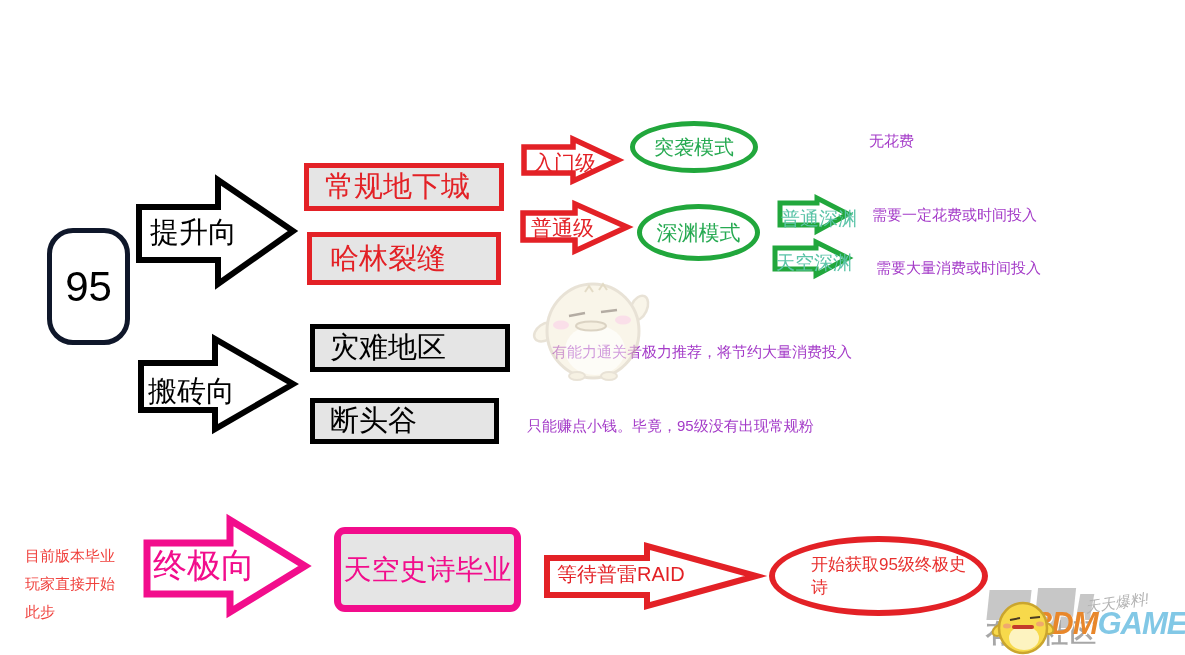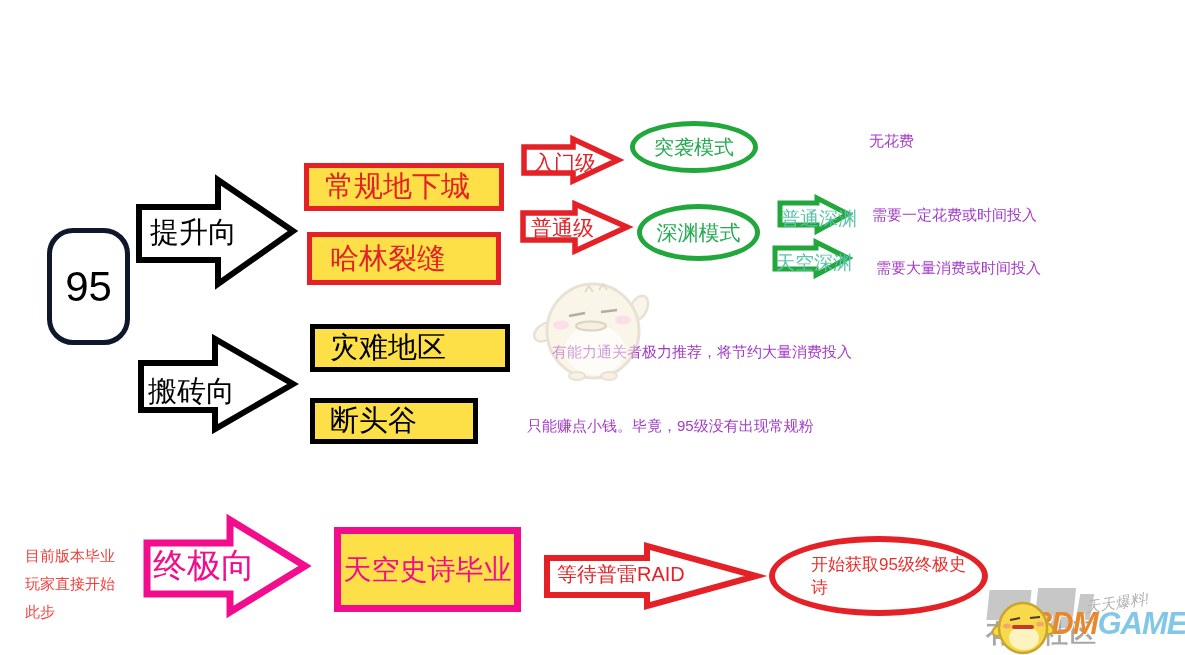--- a/index.html
+++ b/index.html
@@ -6,21 +6,21 @@
   html,body { background:#ffffff; }
   body { font-family:"Liberation Sans","DejaVu Sans",sans-serif; }
   .canvas {
     position:relative; width:1185px; height:655px; background:#ffffff;
     overflow:hidden;
   }
   .abs { position:absolute; }
   svg { overflow:visible; display:block; }
 
   
-  .flowbox { position:absolute; display:flex; align-items:center; background:#fde047; }
+  .flowbox { position:absolute; display:flex; align-items:center; background:#e5e5e5; }
   .flowbox.red   { border:5px solid #e32126; color:#e32126; }
   .flowbox.black { border:5px solid #000000; color:#000000; }
   .flowbox.pink  { border:7px solid #f20d8c; color:#f20d8c; }
   .flowbox span { white-space:nowrap; }
 
   .ellipse { position:absolute; border-radius:50%; display:flex; align-items:center; justify-content:center; background:#fff; }
   .ellipse.green { border:5px solid #21a73c; color:#27aa52; }
   .ellipse.red   { border:6px solid #e32126; color:#e8302e; }
 
   .roundrect {
@@ -126,39 +126,39 @@
       <polygon points="3,27 77,27 77,3 155,48 77,93 77,74 3,74" fill="#ffffff" stroke="#000000" stroke-width="6" stroke-linejoin="miter"></polygon>
     </svg>
   </div>
   <div class="arrowlabel lbl-black" style="left:148px; top:372px;">搬砖向</div>
 
   <div class="flowbox black" style="left:310px; top:324px; width:200px; height:48px; padding-left:15px; font-size:29px;">
     <span>灾难地区</span>
   </div>
   <div class="note purple" style="left:552px; top:343px;">有能力通关者极力推荐，将节约大量消费投入</div>
 
-  <div class="flowbox black" style="left:310px; top:398px; width:168px; height:46px; padding-left:15px; font-size:29px;">
+  <div class="flowbox black" style="left:310px; top:398px; width:189px; height:46px; padding-left:15px; font-size:29px;">
     <span>断头谷</span>
   </div>
   <div class="note purple" style="left:527px; top:417px;">只能赚点小钱。毕竟，95级没有出现常规粉</div>
 
   <div class="note softred" style="left:25px; top:542px;">
     <div>目前版本毕业</div>
     <div>玩家直接开始</div>
     <div>此步</div>
   </div>
 
   <div class="abs" style="left:143px; top:516px;">
     <svg width="166" height="100">
       <polygon points="4,27 87,27 87,4 162,50 87,96 87,78 4,78" fill="#ffffff" stroke="#f20d8c" stroke-width="7" stroke-linejoin="miter"></polygon>
     </svg>
   </div>
   <div class="arrowlabel lbl-magenta" style="left:153px; top:543px;">终极向</div>
 
-  <div class="flowbox pink" style="left:334px; top:527px; width:187px; height:85px; justify-content:center; font-size:28px;">
+  <div class="flowbox pink" style="left:334px; top:527px; width:187px; height:85px; justify-content:center; font-size:28px;border-radius:11px;">
     <span>天空史诗毕业</span>
   </div>
 
   <div class="abs" style="left:544px; top:543px;">
     <svg width="215" height="66">
       <polygon points="3,15 103,15 103,3 212,33 103,63 103,52 3,52" fill="#ffffff" stroke="#e32126" stroke-width="6" stroke-linejoin="miter"></polygon>
     </svg>
   </div>
   <div class="arrowlabel lbl-red-xl" style="left:557px; top:561px;">等待普雷RAID</div>
 

